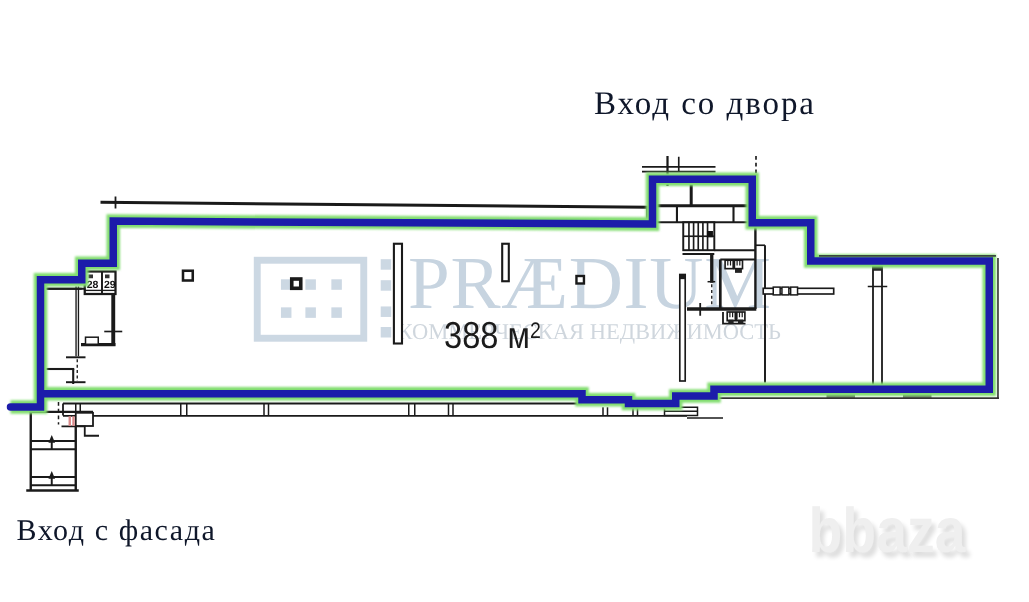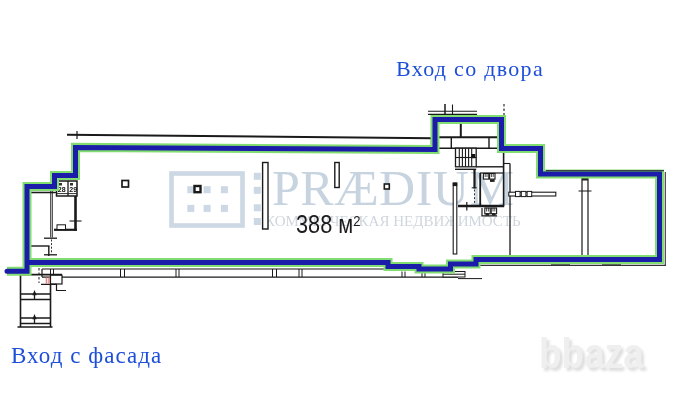--- a/index.html
+++ b/index.html
@@ -1,18 +1,18 @@
 <!DOCTYPE html>
 <html><head>
 <meta charset="utf-8">
 <style>
   html,body{margin:0;padding:0;background:#ffffff;}
   #page{position:relative;width:686px;height:401px;background:#ffffff;overflow:hidden;
         font-family:"Liberation Sans", sans-serif;}
-  .lbl{position:absolute;font-family:"Liberation Serif", serif;color:#1d4ed8;}
+  .lbl{position:absolute;font-family:"Liberation Serif", serif;color:#0f172a;}
   svg{position:absolute;left:0;top:0;}
 </style>
 </head>
 <body>
 <div id="page">
 
 <div style="position:absolute;left:539px;top:330px;font-family:'Liberation Sans',sans-serif;
      font-weight:bold;font-size:42px;color:#efefef;transform:scaleX(0.88);transform-origin:0 0;
      text-shadow:3px 3px 3px #dedede;">bbaza</div>
 
@@ -237,18 +237,18 @@
 
   <path d="M 7 271.3 H 27 V 186.5 H 54.5 V 175.5 H 75.5 V 147.4 L 435 149.4 V 119.5 H 501.5 V 148.5 H 540.5 V 174 H 659.5 V 259.5 H 476 V 264 H 450.5 V 269 H 419 V 266.5 H 388 V 262.5 L 27 262.5" fill="none" stroke="#82dd70" stroke-width="9" filter="url(#soft)"></path>
 
   <path d="M 7 271.3 H 27 V 186.5 H 54.5 V 175.5 H 75.5 V 147.4 L 435 149.4 V 119.5 H 501.5 V 148.5 H 540.5 V 174 H 659.5 V 259.5 H 476 V 264 H 450.5 V 269 H 419 V 266.5 H 388 V 262.5 L 27 262.5" fill="none" stroke="#1c1caa" stroke-width="5" stroke-linecap="round"></path>
 
   <path d="M 546 170.6 H 664" stroke="#2a2a33" stroke-width="1.2" fill="none" opacity="0.85"></path>
 </svg>
 
 <div class="lbl" style="left:396px;top:56px;font-size:22px;letter-spacing:1.3px;">Вход со двора</div>
 
-<div class="lbl" style="left:11px;top:343px;font-size:23px;letter-spacing:1.05px;">Вход с фасада</div>
+<div class="lbl" style="left:11px;top:343px;font-size:20px;letter-spacing:1.05px;">Вход с фасада</div>
 
 <div style="position:absolute;left:296px;top:210px;font-family:'Liberation Sans',sans-serif;
      font-size:25px;color:#1b1b1b;transform:scaleX(0.87);transform-origin:0 0;">388 м<span style="font-size:15px;vertical-align:7px;">2</span></div>
 
 </div>
 
 </body></html>

